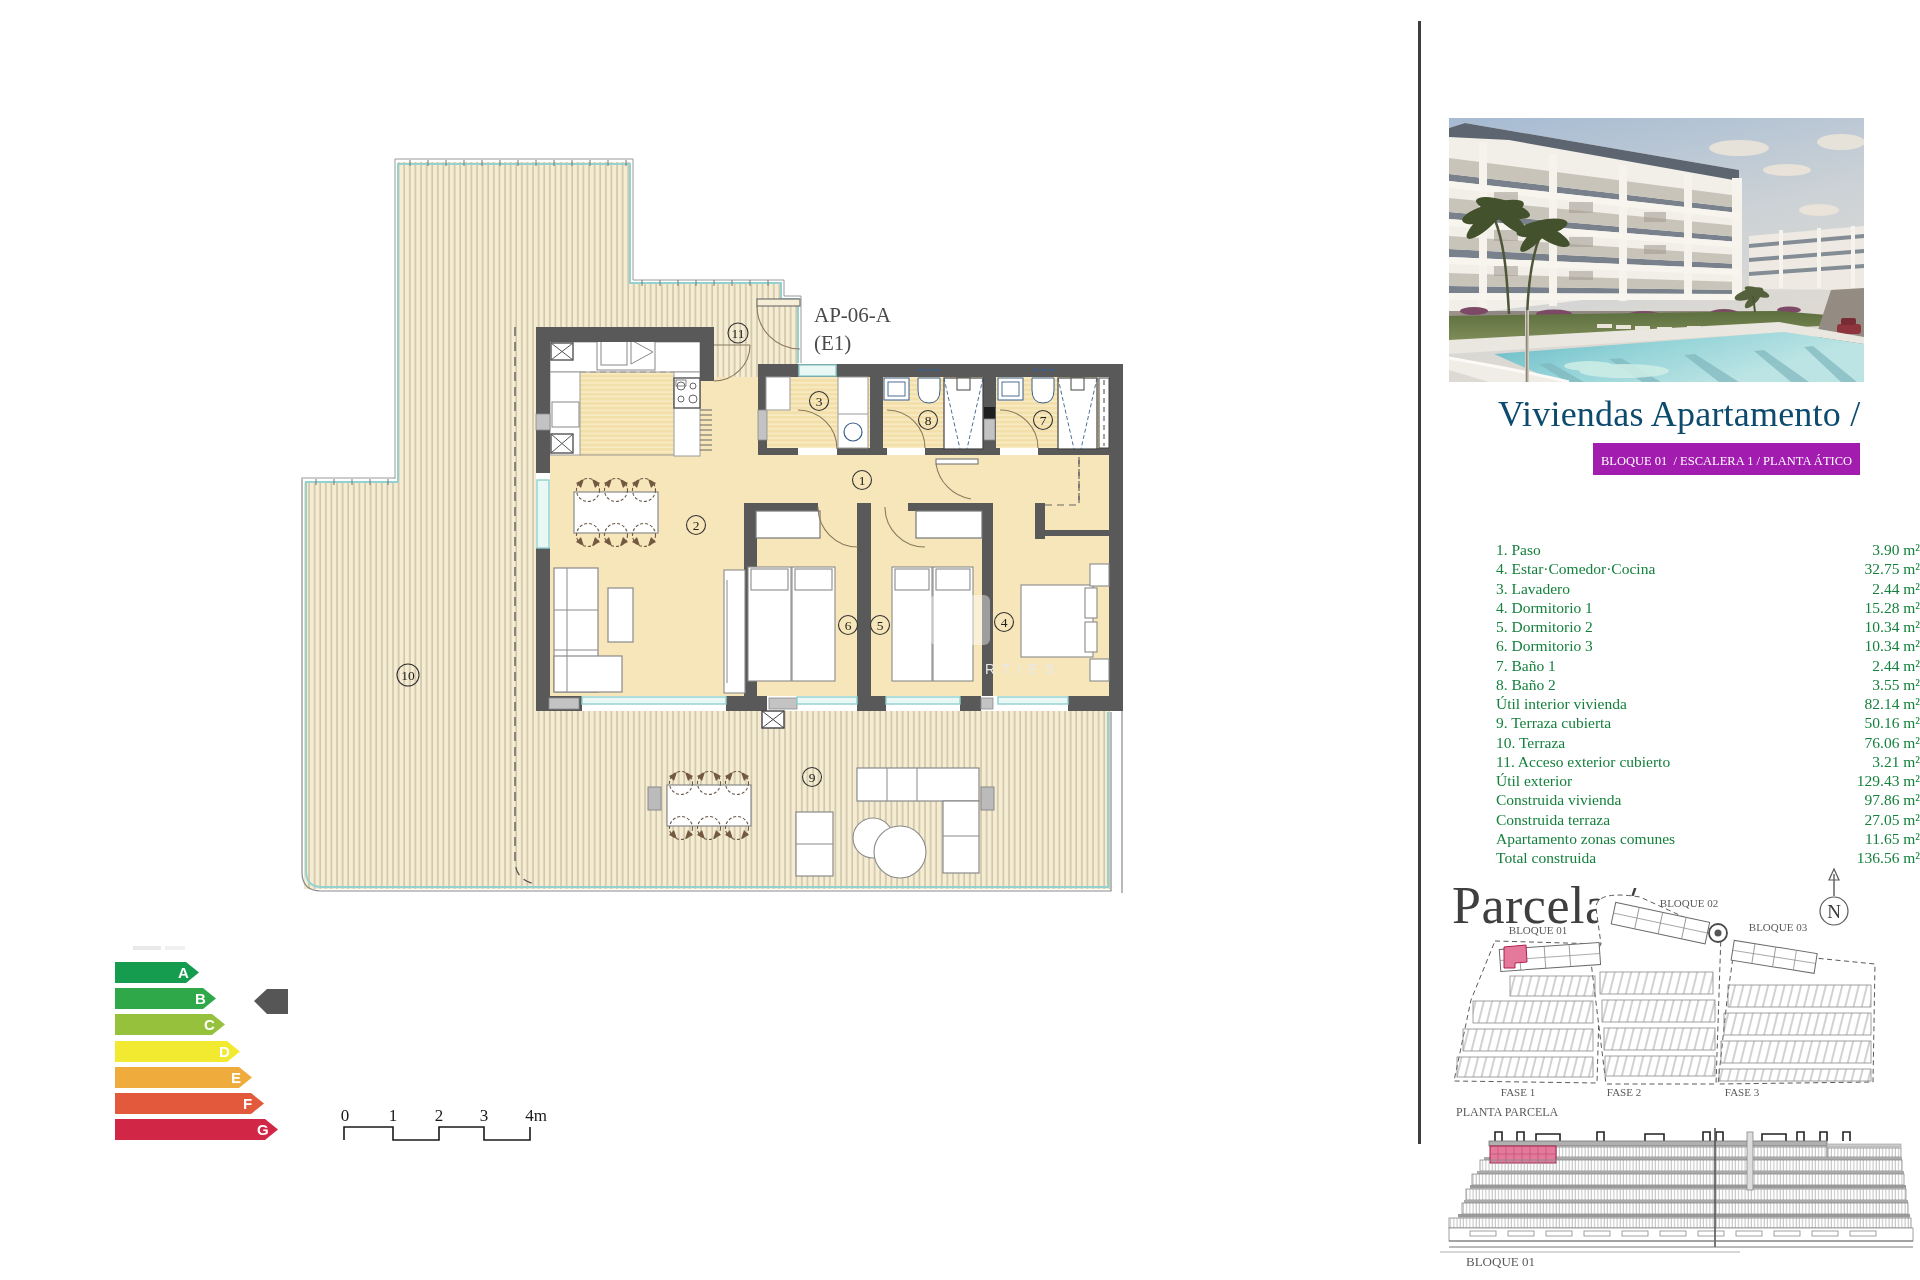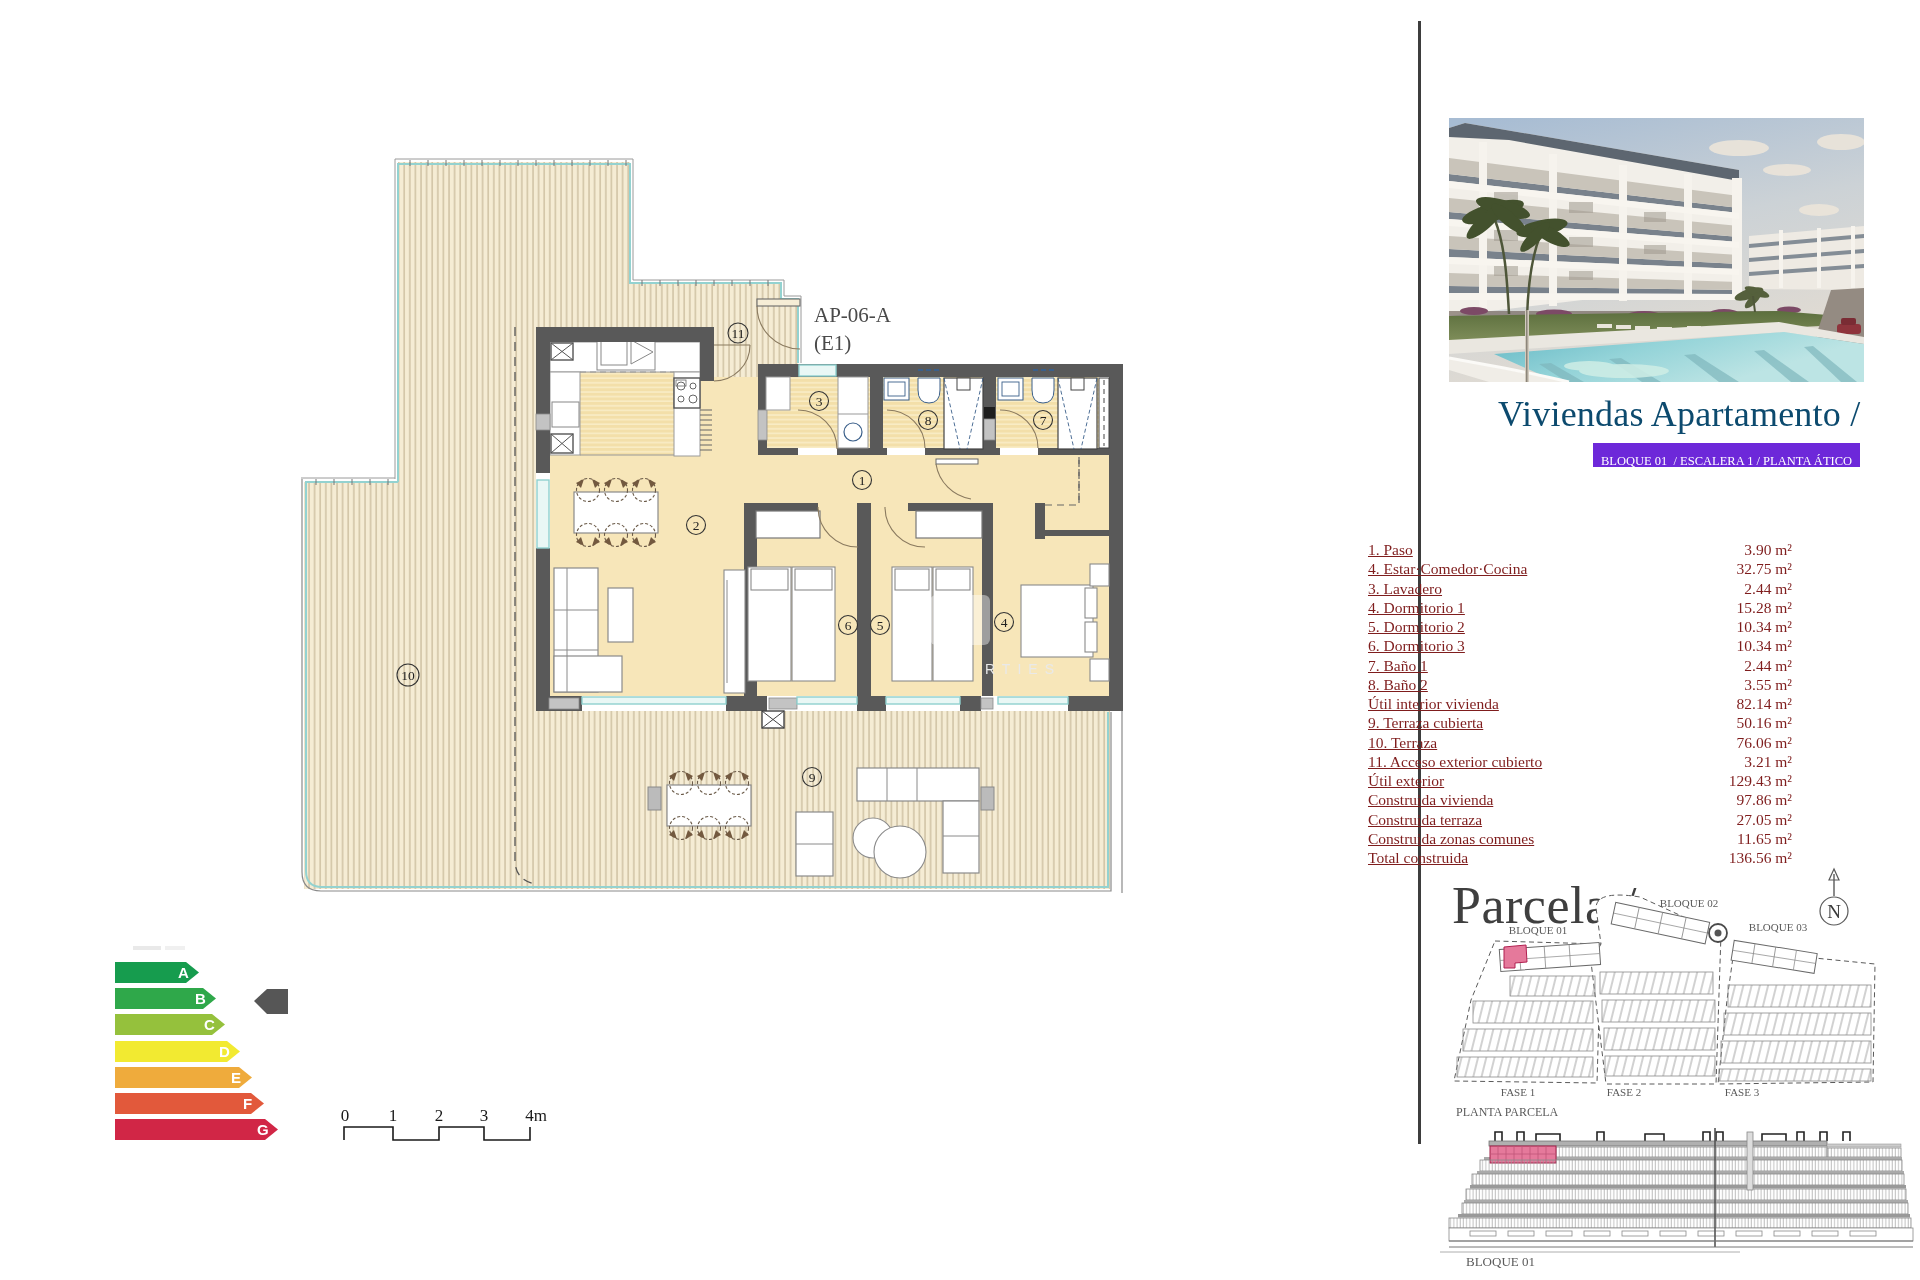--- a/index.html
+++ b/index.html
@@ -596,42 +596,42 @@
   <ellipse cx="304" cy="182" rx="11" ry="4" transform="rotate(-45 304 182)"></ellipse>
 </g>
 <line x1="304" y1="178" x2="306" y2="194" stroke="#4e5639" stroke-width="2"></line>
 
 <rect x="76" y="192" width="4" height="72" fill="#d2cbbe"></rect>
 <rect x="77" y="192" width="1.5" height="72" fill="#8c857a"></rect>
 </svg>
 
 <div class="abs" style="left:1498px;top:393px;font-size:36px;color:#0c4a6e;letter-spacing:0.2px;white-space:nowrap;">Viviendas Apartamento /</div>
 
-<div class="abs" style="left:1593px;top:443px;width:267px;height:24px;background:#6d28d9;color:#ffffff;
+<div class="abs" style="left:1593px;top:443px;width:267px;height:32px;background:#a21caf;color:#ffffff;
      font-size:12.5px;letter-spacing:0px;text-align:center;line-height:37px;white-space:nowrap;">BLOQUE 01&nbsp; / ESCALERA 1 / PLANTA ÁTICO</div>
 
 
-<div class="abs" id="suplist" style="left:1368px;top:540px;width:424px;font-size:15.5px;color:#7f1d1d;text-decoration:underline;">
+<div class="abs" id="suplist" style="left:1496px;top:540px;width:424px;font-size:15.5px;color:#15803d;">
   <style>#suplist .r{height:19.25px;line-height:19.25px;}#suplist .v{float:right;}</style>
   <div class="r"><span>1. Paso</span><span class="v">3.90 m²</span></div>
   <div class="r"><span>4. Estar·Comedor·Cocina</span><span class="v">32.75 m²</span></div>
   <div class="r"><span>3. Lavadero</span><span class="v">2.44 m²</span></div>
   <div class="r"><span>4. Dormitorio 1</span><span class="v">15.28 m²</span></div>
   <div class="r"><span>5. Dormitorio 2</span><span class="v">10.34 m²</span></div>
   <div class="r"><span>6. Dormitorio 3</span><span class="v">10.34 m²</span></div>
   <div class="r"><span>7. Baño 1</span><span class="v">2.44 m²</span></div>
   <div class="r"><span>8. Baño 2</span><span class="v">3.55 m²</span></div>
   <div class="r"><span>Útil interior vivienda</span><span class="v">82.14 m²</span></div>
   <div class="r"><span>9. Terraza cubierta</span><span class="v">50.16 m²</span></div>
   <div class="r"><span>10. Terraza</span><span class="v">76.06 m²</span></div>
   <div class="r"><span>11. Acceso exterior cubierto</span><span class="v">3.21 m²</span></div>
   <div class="r"><span>Útil exterior</span><span class="v">129.43 m²</span></div>
   <div class="r"><span>Construida vivienda</span><span class="v">97.86 m²</span></div>
   <div class="r"><span>Construida terraza</span><span class="v">27.05 m²</span></div>
-  <div class="r"><span>Construida zonas comunes</span><span class="v">11.65 m²</span></div>
+  <div class="r"><span>Apartamento zonas comunes</span><span class="v">11.65 m²</span></div>
   <div class="r"><span>Total construida</span><span class="v">136.56 m²</span></div>
 </div>
 
 <div class="abs" style="left:1452px;top:876px;font-size:52px;color:#3f3f3f;letter-spacing:0.5px;">Parcela /</div>
 
 <svg class="abs" style="left:1440px;top:860px" width="480" height="265" viewBox="1440 860 480 265" id="sitesvg">
 <defs>
   <pattern id="park" width="8" height="30" patternUnits="userSpaceOnUse" patternTransform="rotate(14)">
     <line x1="2" y1="0" x2="2" y2="30" stroke="#9a9a9a" stroke-width="0.9"></line>
   </pattern>

